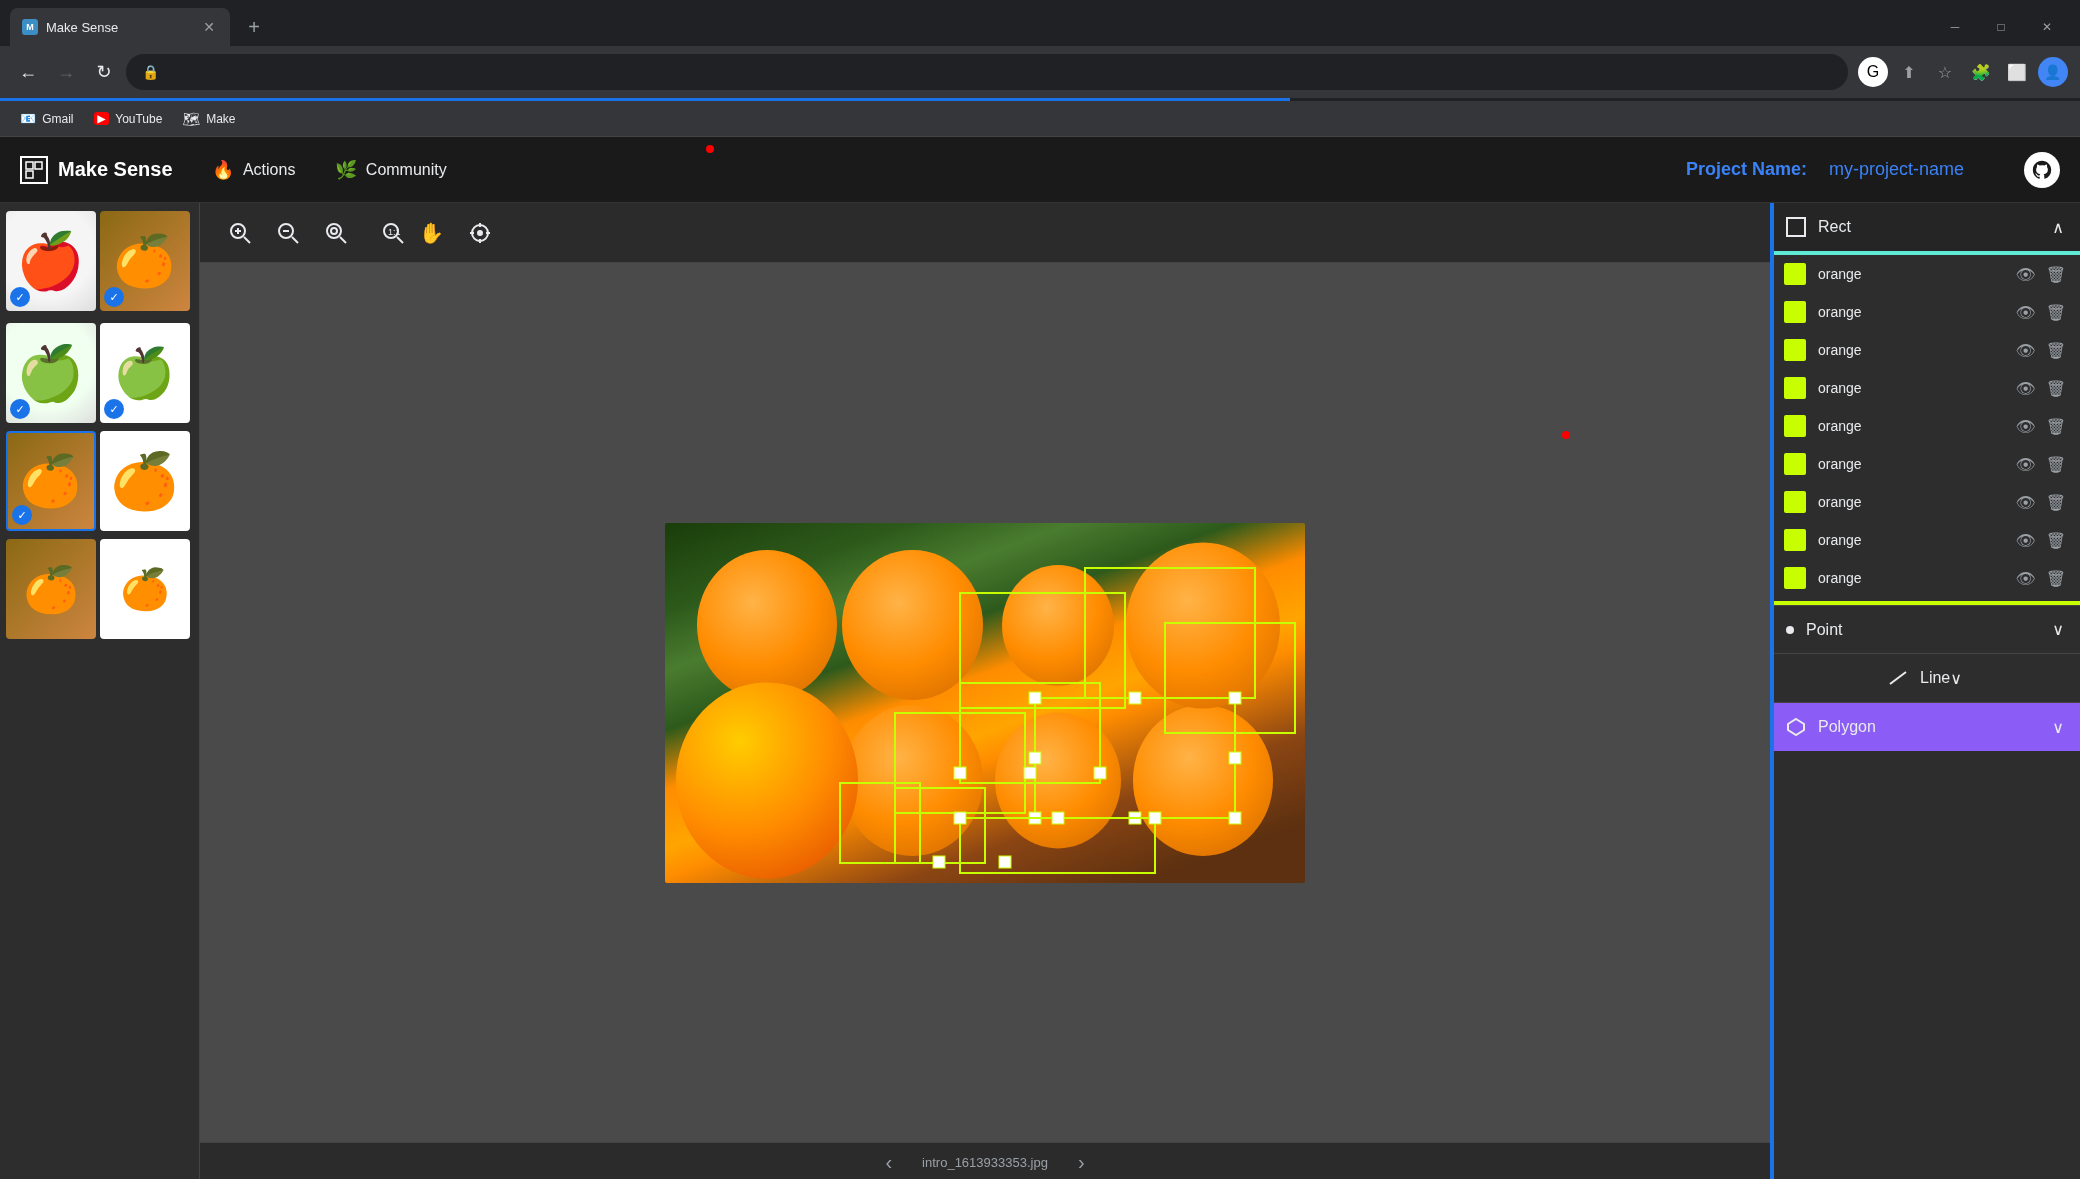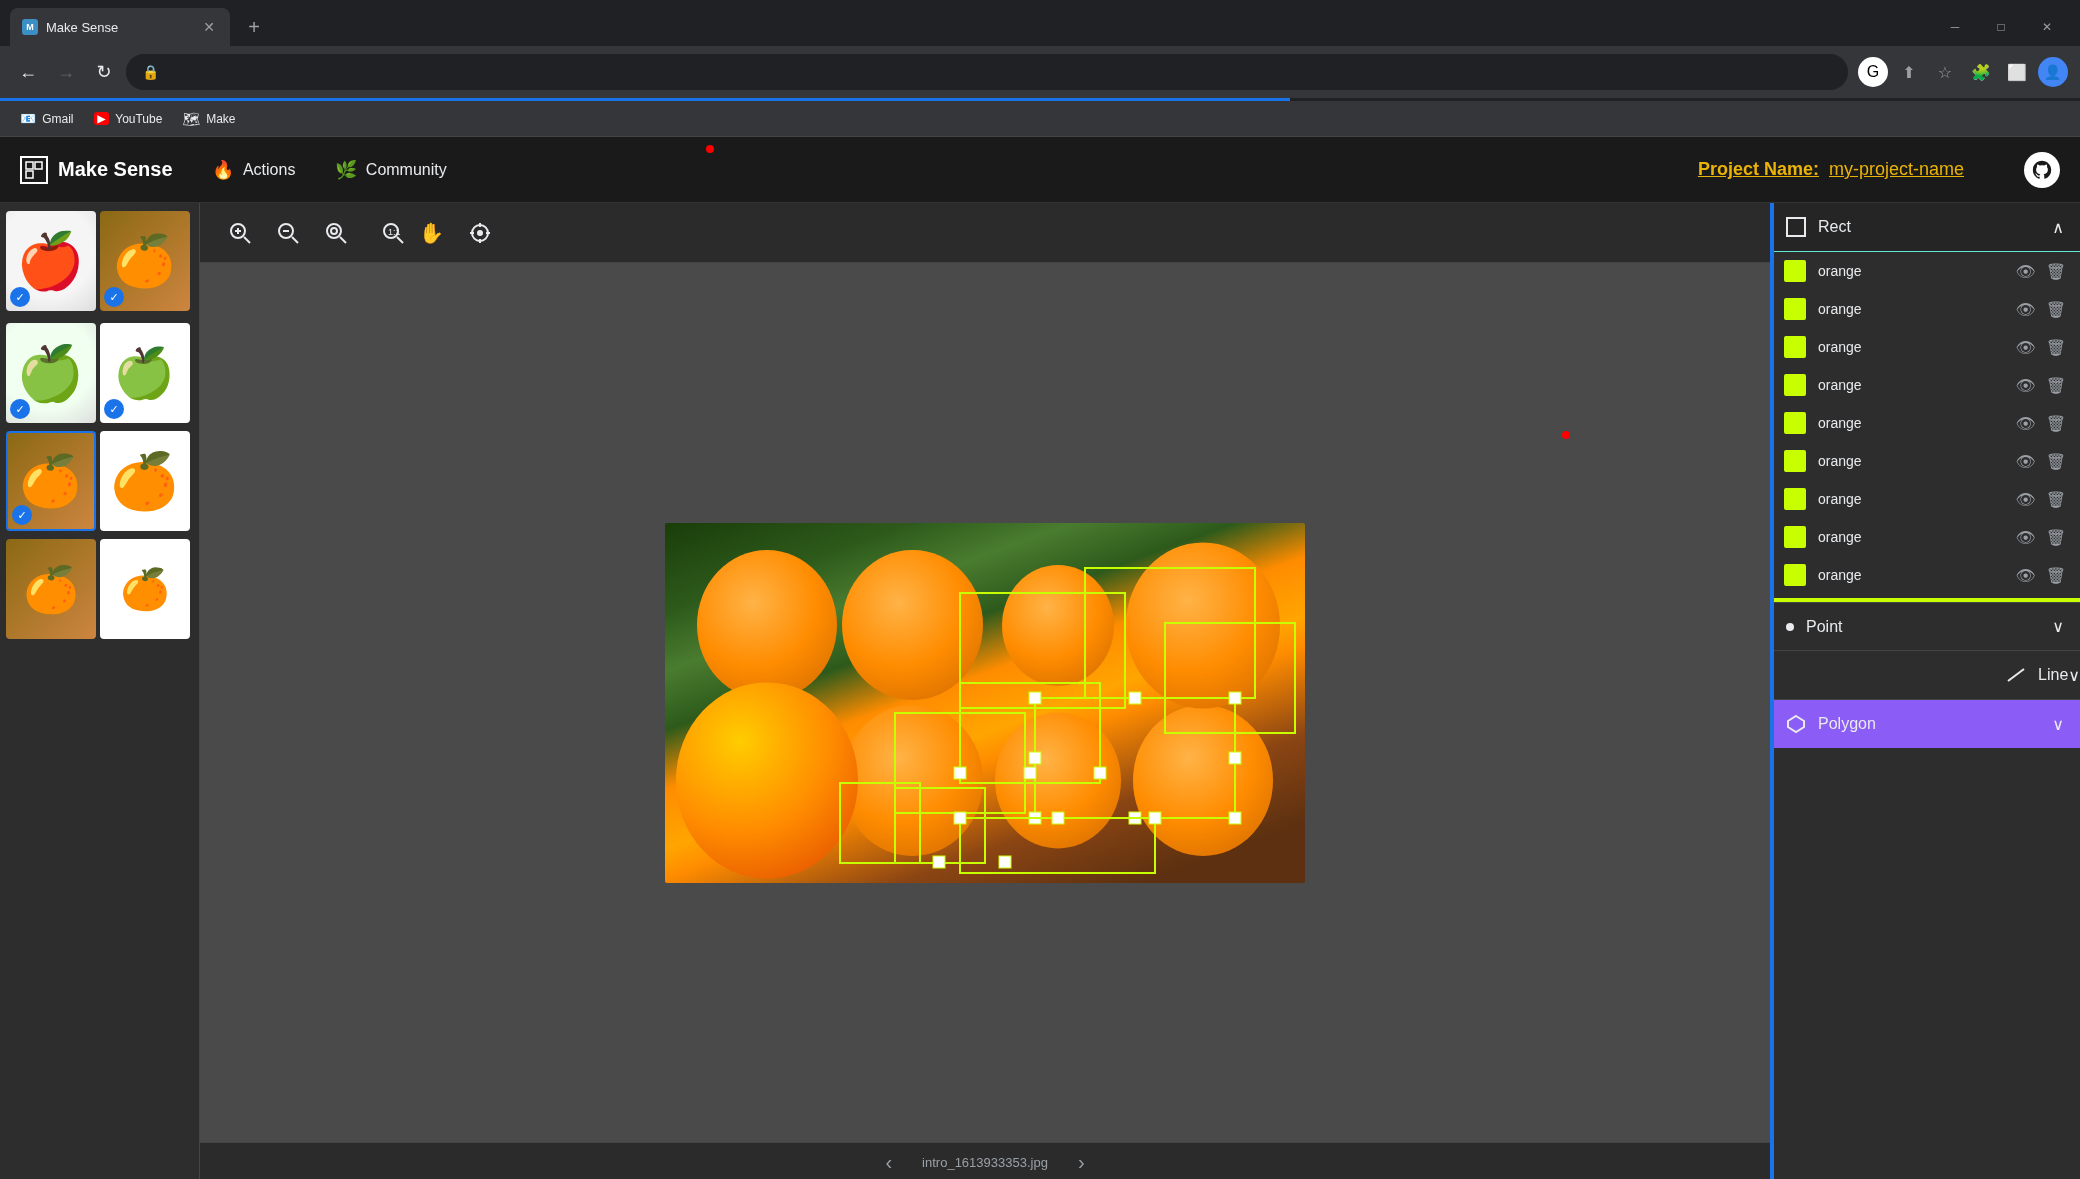--- a/index.html
+++ b/index.html
@@ -81,21 +81,21 @@
   <div style="display:flex;align-items:center;gap:8px;color:#e8eaed;font-size:16px;cursor:pointer;">
     <span style="font-size:18px;">🔥</span>
     <span>Actions</span>
   </div>
 
   <div style="display:flex;align-items:center;gap:8px;color:#e8eaed;font-size:16px;cursor:pointer;">
     <span style="font-size:18px;">🌿</span>
     <span>Community</span>
   </div>
 
-  <div style="margin-left:auto;display:flex;align-items:center;gap:10px;color:#eab308;font-size:18px;text-decoration:underline;">
+  <div style="margin-left:auto;display:flex;align-items:center;gap:22px;color:#3b82f6;font-size:18px;">
     <span style="font-weight:bold;">Project Name:</span>
     <span>my-project-name</span>
   </div>
 
   <div style="width:36px;height:36px;background:white;border-radius:50%;display:flex;align-items:center;justify-content:center;cursor:pointer;margin-left:20px;">
     <svg width="22" height="22" viewBox="0 0 24 24" fill="#1a1a1a">
       <path d="M12 2C6.477 2 2 6.484 2 12.017c0 4.425 2.865 8.18 6.839 9.504.5.092.682-.217.682-.483 0-.237-.008-.868-.013-1.703-2.782.605-3.369-1.343-3.369-1.343-.454-1.158-1.11-1.466-1.11-1.466-.908-.62.069-.608.069-.608 1.003.07 1.531 1.032 1.531 1.032.892 1.53 2.341 1.088 2.91.832.092-.647.35-1.088.636-1.338-2.22-.253-4.555-1.113-4.555-4.951 0-1.093.39-1.988 1.029-2.688-.103-.253-.446-1.272.098-2.65 0 0 .84-.27 2.75 1.026A9.564 9.564 0 0112 6.844c.85.004 1.705.115 2.504.337 1.909-1.296 2.747-1.027 2.747-1.027.546 1.379.202 2.398.1 2.651.64.7 1.028 1.595 1.028 2.688 0 3.848-2.339 4.695-4.566 4.943.359.309.678.92.678 1.855 0 1.338-.012 2.419-.012 2.747 0 .268.18.58.688.482A10.019 10.019 0 0022 12.017C22 6.484 17.522 2 12 2z"></path>
     </svg>
   </div>
 </div>
@@ -286,21 +286,21 @@
       <div style="color:#9aa0a6;font-size:20px;cursor:pointer;">‹</div>
       <span style="color:#9aa0a6;font-size:13px;">intro_1613933353.jpg</span>
       <div style="color:#9aa0a6;font-size:20px;cursor:pointer;">›</div>
     </div>
   </div>
 
   <div style="width:310px;background:#2d2d2d;display:flex;flex-direction:column;overflow-y:auto;position:relative;">
 
     <div style="position:absolute;left:0;top:0;width:4px;height:100%;background:#1a73e8;z-index:10;"></div>
 
-    <div style="display:flex;align-items:center;justify-content:space-between;padding:14px 16px;background:#252525;border-bottom:1px solid #5eead4;cursor:pointer;">
+    <div style="display:flex;align-items:center;justify-content:space-between;padding:14px 16px;background:#252525;border-bottom:4px solid #5eead4;cursor:pointer;">
       <div style="display:flex;align-items:center;gap:12px;">
         <div style="width:20px;height:20px;border:2px solid #e8eaed;background:transparent;"></div>
         <span style="color:#e8eaed;font-size:16px;">Rect</span>
       </div>
       <span style="color:#e8eaed;font-size:16px;cursor:pointer;">∧</span>
     </div>
 
     <div>
 
       <div style="display:flex;align-items:center;padding:8px 14px;gap:12px;">
@@ -388,21 +388,21 @@
     <div style="height:4px;background:#c8ff00;margin-top:4px;"></div>
 
     <div style="display:flex;align-items:center;justify-content:space-between;padding:14px 16px;background:#2d2d2d;border-top:1px solid #444;cursor:pointer;">
       <div style="display:flex;align-items:center;gap:12px;">
         <div style="width:8px;height:8px;background:#e8eaed;border-radius:50%;"></div>
         <span style="color:#e8eaed;font-size:16px;">Point</span>
       </div>
       <span style="color:#e8eaed;font-size:16px;cursor:pointer;">∨</span>
     </div>
 
-    <div style="display:flex;align-items:center;justify-content:flex-end;padding:14px 0;background:#2d2d2d;border-top:1px solid #444;cursor:pointer;">
+    <div style="display:flex;align-items:center;justify-content:center;padding:14px 0;background:#2d2d2d;border-top:1px solid #444;cursor:pointer;">
       <div style="display:flex;align-items:center;gap:12px;">
         <svg width="20" height="20" viewBox="0 0 20 20">
           <line x1="2" y1="16" x2="18" y2="4" stroke="#e8eaed" stroke-width="2"></line>
         </svg>
         <span style="color:#e8eaed;font-size:16px;">Line</span>
       </div>
       <span style="color:#e8eaed;font-size:16px;cursor:pointer;">∨</span>
     </div>
 
     <div style="display:flex;align-items:center;justify-content:space-between;padding:14px 16px;background:#8b5cf6;border-top:1px solid #444;cursor:pointer;">

